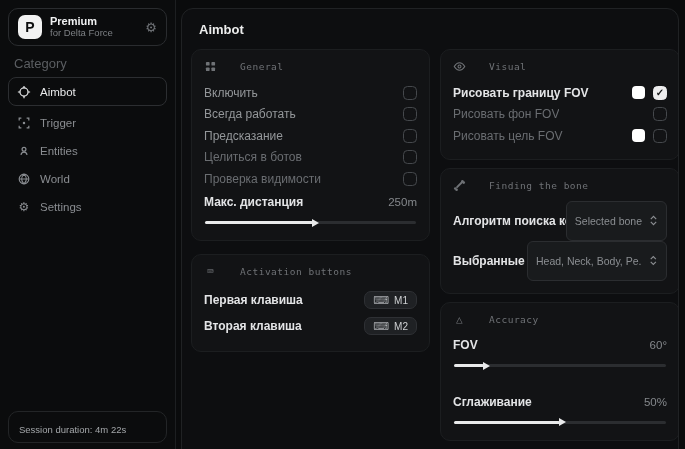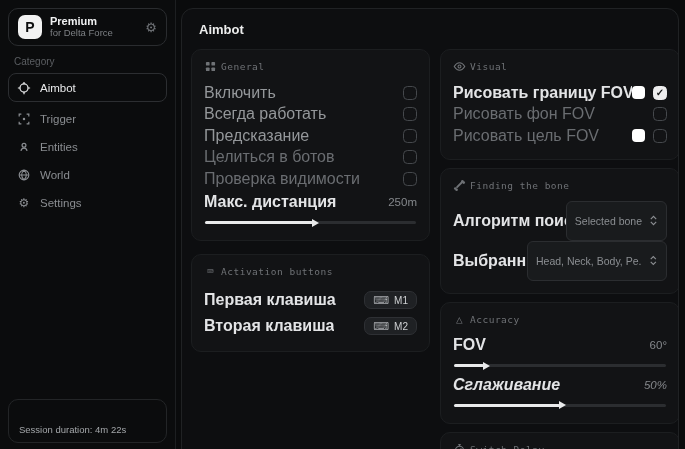--- a/index.html
+++ b/index.html
@@ -25,64 +25,64 @@
   .logo-square {
     width:24px; height:24px; border-radius:7px;
     background:#f2f2f2; color:#0d0e0f;
     display:flex; align-items:center; justify-content:center;
     font-weight:bold; font-size:14px;
   }
   .logo-texts { flex:1; line-height:1.15; }
   .logo-title { font-size:11px; font-weight:bold; color:#f0f1f2; }
   .logo-sub { font-size:9.5px; color:#7d8084; }
   .logo-gear { color:#6f7276; font-size:13px; cursor:pointer; }
-  .cat-label { margin:10px 14px 6px; font-size:10px; color:#5b5e62; }
+  .cat-label { margin:10px 14px 6px; font-size:13px; color:#5b5e62; }
   .nav { padding:0 8px; display:flex; flex-direction:column; }
   .nav-item {
     display:flex; align-items:center; gap:9px;
     height:27px; padding:0 8px; margin-bottom:1px;
     color:#8a8d91; font-size:11.5px; border:1px solid transparent;
     border-radius:8px; cursor:pointer;
   }
   .nav-item.active {
     border-color:#2c2e31; color:#e8e9ea; height:29px; margin-bottom:3px;
   }
   .nav-item .ic { width:14px; height:14px; flex:none; display:flex; align-items:center; justify-content:center; font-size:12px; }
   .session-card {
-    position:absolute; left:8px; right:8px; bottom:6px; height:44px;
+    position:absolute; left:8px; right:8px; bottom:6px; height:32px;
     border:1px solid #232527; border-radius:10px;
     display:flex; align-items:flex-end; padding:0 10px 7px;
     font-size:9.5px; color:#a4a7aa;
   }
   
   .main {
     position:absolute; left:181px; top:8px; right:6px; bottom:-20px;
     background:#0d0e10; border:1px solid #202224; border-radius:12px;
     overflow:hidden;
   }
   .main-title { padding:13px 17px 12px; font-size:13px; font-weight:bold; color:#eceded; }
   .cols { display:flex; gap:10px; padding:0 9px; }
   .col-l { width:239px; flex:none; display:flex; flex-direction:column; gap:13px; }
   .col-r { width:240px; flex:none; display:flex; flex-direction:column; gap:8px; }
   .card {
     background:#121315; border:1px solid #1c1e20; border-radius:10px;
     padding:10px 12px 12px;
   }
   .sec-head {
-    display:flex; align-items:center; gap:4px;
+    display:flex; align-items:center; gap:23px;
     font-family:"DejaVu Sans Mono", monospace;
     font-size:9.5px; letter-spacing:0.5px; color:#6f7276;
     margin-bottom:9px;
   }
   .sec-head .ic { width:13px; height:13px; display:flex; align-items:center; justify-content:center; font-size:11px; color:#6f7276; }
   .row {
     display:flex; align-items:center; justify-content:space-between;
     min-height:21.5px;
   }
-  .row-lbl { font-size:16px; color:#94979a; white-space:nowrap; overflow:hidden; }
+  .row-lbl { font-size:12px; color:#94979a; white-space:nowrap; overflow:hidden; }
   .row-lbl.bright { color:#e3e4e6; font-weight:bold; }
   .row-lbl.dim { color:#6a6d71; }
   .row-val { font-size:11.5px; color:#85888c; flex:none; margin-left:8px; }
   .checkbox {
     width:14px; height:14px; flex:none;
     border:1.5px solid #45484c; border-radius:4.5px;
     display:flex; align-items:center; justify-content:center;
     cursor:pointer; background:transparent;
   }
   .checkbox .tick { display:none; font-size:10px; font-weight:bold; color:#141516; line-height:1; }
@@ -325,21 +325,21 @@
           <span class="ic">△</span>
           <span>Accuracy</span>
         </div>
         <div class="row">
           <span class="row-lbl bright">FOV</span>
           <span class="row-val">60°</span>
         </div>
         <div class="slider">
           <div class="fill" style="width: 14%;"></div>
         </div>
-        <div class="row" style="margin-top:7px;font-style:italic;">
+        <div class="row" style="margin-top:24px;">
           <span class="row-lbl bright">Сглаживание</span>
           <span class="row-val">50%</span>
         </div>
         <div class="slider">
           <div class="fill" style="width: 50%;"></div>
         </div>
       </div>
 
       <div class="card">
         <div class="sec-head">

